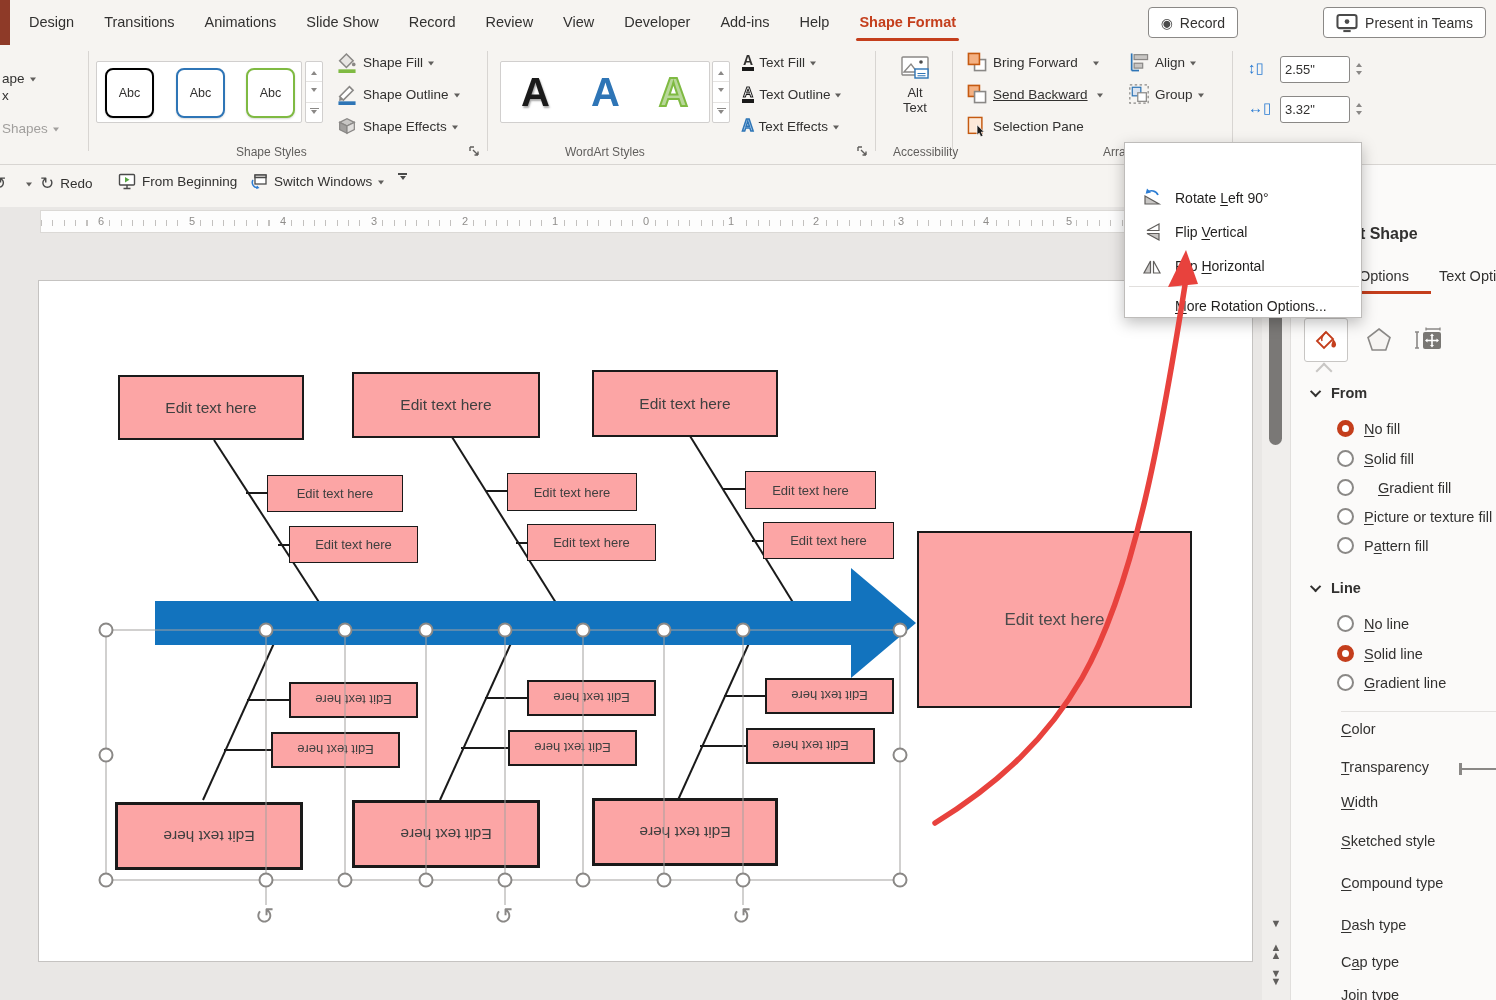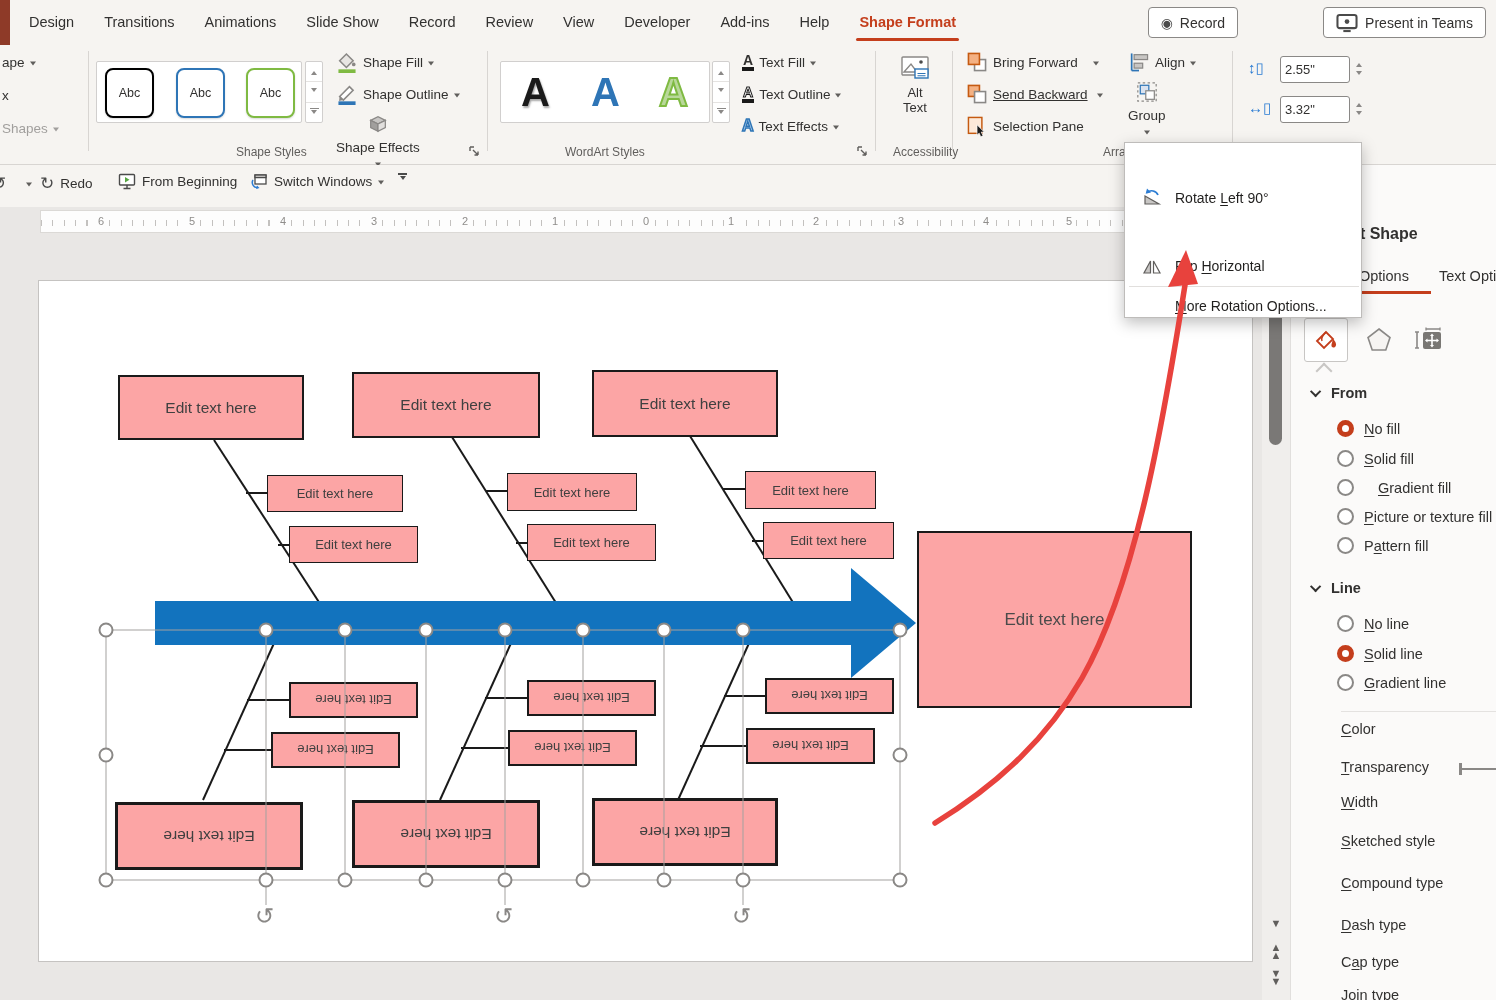--- a/index.html
+++ b/index.html
@@ -122,21 +122,21 @@
         <rect x="1" y="2" width="13" height="9" rx="1.5" fill="none" stroke="#4a4a4a" stroke-width="1.4"></rect>
         <circle cx="7.5" cy="6.5" r="1.6" fill="#4a4a4a"></circle>
         <path d="M5 13 h5" stroke="#4a4a4a" stroke-width="1.4"></path>
       </svg>
     <span>Present in Teams</span>
   </div>
 </div>
 
 <div id="ribbon">
 
-  <div class="rbtn" style="left:2px; top:4px;">
+  <div class="rbtn" style="left:2px; top:20px;">
     <span>ape</span>
       <span class="caret"></span>
   </div>
   <div class="rbtn" style="left:2px; top:37px;">
     <span>x</span>
   </div>
   <div class="rbtn" style="left:2px; top:70px; color:#a19f9d;">
     <span>Shapes</span>
       <span class="caret" style="border-top-color:#a19f9d;"></span>
   </div>
@@ -172,21 +172,21 @@
   </div>
   <div class="rbtn" style="left:336px; top:36px;">
     <svg class="micon" width="18" height="18" viewBox="0 0 18 18">
         <path d="M3 11 L11 3 L14 6 L6 14 Z" fill="#fff" stroke="#8a8886" stroke-width="1.3"></path>
         <path d="M3 11 L6 14 L2.5 14.8 Z" fill="#8a8886"></path>
         <rect x="2" y="15" width="14" height="3" fill="#2e75b6"></rect>
       </svg>
     <span>Shape Outline</span>
       <span class="caret"></span>
   </div>
-  <div class="rbtn" style="left:336px; top:68px;flex-direction:column;">
+  <div class="rbtn" style="left:336px; top:68px;">
     <svg class="micon" width="18" height="18" viewBox="0 0 18 18">
         <path d="M3 6 L9 3 L15 6 L9 9 Z" fill="#c8c6c4" stroke="#8a8886"></path>
         <path d="M3 6 L9 9 L9 15 L3 12 Z" fill="#a19f9d" stroke="#8a8886"></path>
         <path d="M15 6 L9 9 L9 15 L15 12 Z" fill="#e1dfdd" stroke="#8a8886"></path>
       </svg>
     <span>Shape Effects</span>
       <span class="caret"></span>
   </div>
   <div class="grp-label" style="left:236px; top:100px;">Shape Styles</div>
   <svg class="launcher" style="left:468px; top:100px;" viewBox="0 0 13 13">
@@ -275,21 +275,21 @@
   <div class="rbtn" style="left:1128px; top:4px;">
     <svg class="micon" width="18" height="18" viewBox="0 0 18 18">
         <path d="M3 2 V16" stroke="#2e75b6" stroke-width="1.4"></path>
         <rect x="5" y="3" width="11" height="4" fill="#c8c6c4" stroke="#8a8886"></rect>
         <rect x="5" y="10" width="7" height="4" fill="#c8c6c4" stroke="#8a8886"></rect>
         <path d="M3 16 h6" stroke="#2e75b6" stroke-width="1.4"></path>
       </svg>
     <span>Align</span>
       <span class="caret"></span>
   </div>
-  <div class="rbtn" style="left:1128px; top:36px;flex-direction:column;">
+  <div class="rbtn" style="left:1128px; top:36px;">
     <svg class="micon" width="18" height="18" viewBox="0 0 18 18">
         <rect x="1.5" y="1.5" width="15" height="15" fill="none" stroke="#8a8886" stroke-dasharray="2 2"></rect>
         <rect x="3.5" y="3.5" width="7" height="7" fill="#dae3f0" stroke="#2e75b6"></rect>
         <rect x="8" y="8" width="7" height="7" fill="#fff" stroke="#8a8886"></rect>
       </svg>
     <span>Group</span>
       <span class="caret"></span>
   </div>
   <div class="rotate-btn">
     <svg class="micon" width="19" height="19" viewBox="0 0 20 20">
@@ -567,20 +567,27 @@
 
 <div id="rotmenu">
   <div class="mitem" style="top:38px;">
     <svg class="micon" viewBox="0 0 22 22">
         <path d="M18 17 L4 17 L4 9 Z" fill="#c8c6c4" stroke="#605e5c" stroke-width="1.2"></path>
         <path d="M17 8 A7 7 0 0 0 6 5.5" fill="none" stroke="#2b7cd3" stroke-width="1.7"></path>
         <path d="M6 1.5 L4.7 6.8 L10 5.6 Z" fill="#2b7cd3"></path>
       </svg>
     <span><span>Rotate </span><span class="key">L</span><span>eft 90°</span></span>
   </div>
+  <div class="mitem" style="top:72px;">
+    <svg class="micon" viewBox="0 0 22 22">
+        <path d="M18 3 L6 9.5 L18 9.5 Z" fill="#fff" stroke="#605e5c" stroke-width="1.2"></path>
+        <path d="M18 12.5 L6 12.5 L18 19 Z" fill="#c8c6c4" stroke="#605e5c" stroke-width="1.2"></path>
+      </svg>
+    <span><span>Flip </span><span class="key">V</span><span>ertical</span></span>
+  </div>
   <div class="mitem" style="top:106px;">
     <svg class="micon" viewBox="0 0 22 22">
         <path d="M9.5 18 L9.5 6 L3 18 Z" fill="#c8c6c4" stroke="#605e5c" stroke-width="1.2"></path>
         <path d="M12.5 18 L12.5 6 L19 18 Z" fill="#fff" stroke="#605e5c" stroke-width="1.2"></path>
       </svg>
     <span><span>Flip </span><span class="key">H</span><span>orizontal</span></span>
   </div>
   <div class="msep" style="top:143px;"></div>
   <div class="mitem" style="top:146px;">
     <span class="micon empty"></span>

